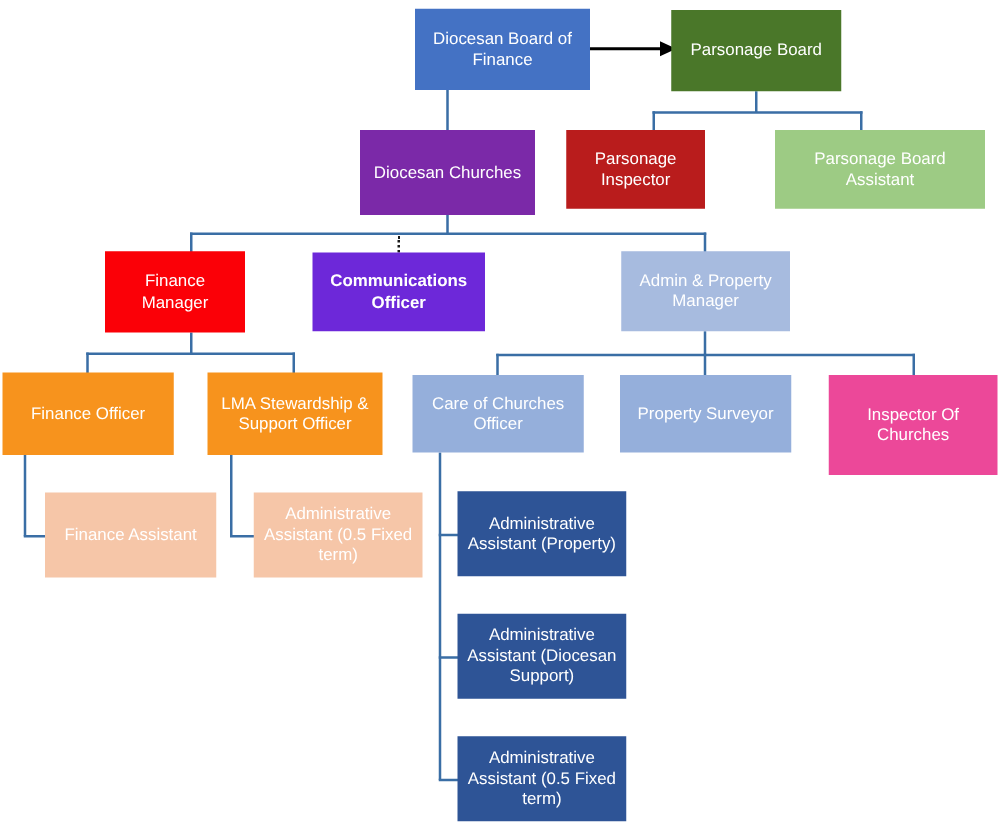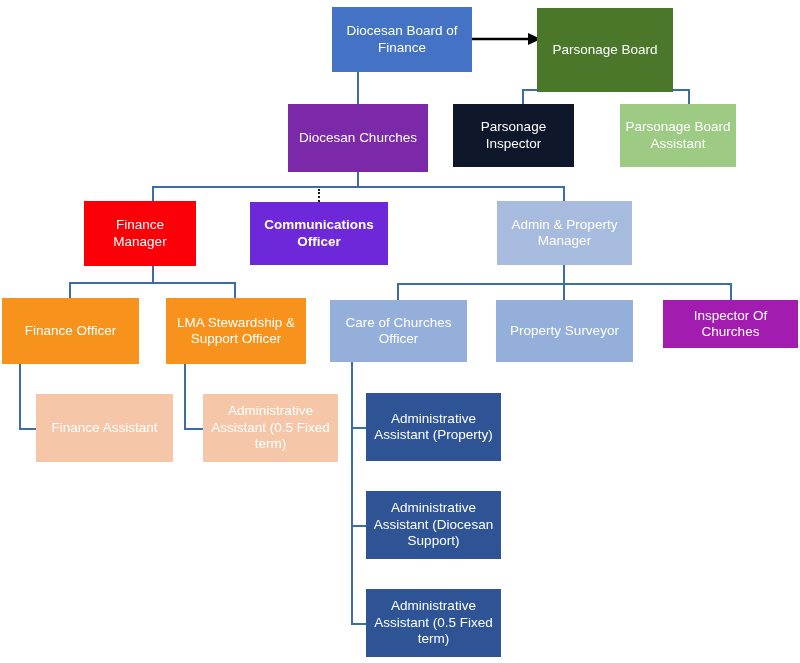--- a/index.html
+++ b/index.html
@@ -93,33 +93,33 @@
 
   <div class="conn v" style="left:351px; top:362px; height:262px;"></div>
   <div class="conn h" style="left:351px; top:427px; width:16px;"></div>
   <div class="conn h" style="left:351px; top:525px; width:16px;"></div>
   <div class="conn h" style="left:351px; top:623px; width:16px;"></div>
 
   <div class="node" style="left:288px; top:7px; width:140px; height:65px; background:#4472c4;margin-left:44px;">
     <span>Diocesan Board of Finance</span>
   </div>
 
-  <div class="node" style="left:537px; top:8px; width:136px; height:84px; background:#4a7729;">
+  <div class="node" style="left:537px; top:8px; width:136px; height:65px; background:#4a7729;">
     <span>Parsonage Board</span>
   </div>
 
   <div class="node" style="left:288px; top:104px; width:140px; height:68px; background:#7b29a8;">
     <span>Diocesan Churches</span>
   </div>
 
-  <div class="node" style="left:453px; top:104px; width:121px; height:63px; background:#0f172a;">
+  <div class="node" style="left:453px; top:104px; width:111px; height:63px; background:#b91c1c;">
     <span>Parsonage Inspector</span>
   </div>
 
-  <div class="node" style="left:620px; top:104px; width:116px; height:63px; background:#9dcb84;">
+  <div class="node" style="left:620px; top:104px; width:168px; height:63px; background:#9dcb84;">
     <span>Parsonage Board Assistant</span>
   </div>
 
   <div class="node" style="left:84px; top:201px; width:112px; height:65px; background:#fb0007;">
     <span>Finance Manager</span>
   </div>
 
   <div class="node" style="left:250px; top:202px; width:138px; height:63px; background:#6d28d9;font-weight:bold;">
     <span>Communications Officer</span>
   </div>
@@ -137,21 +137,21 @@
   </div>
 
   <div class="node" style="left:330px; top:300px; width:137px; height:62px; background:#95afdb;">
     <span>Care of Churches Officer</span>
   </div>
 
   <div class="node" style="left:496px; top:300px; width:137px; height:62px; background:#95afdb;">
     <span>Property Surveyor</span>
   </div>
 
-  <div class="node" style="left:663px; top:300px; width:135px; height:48px; background:#a21caf;">
+  <div class="node" style="left:663px; top:300px; width:135px; height:80px; background:#ec4899;">
     <span>Inspector Of Churches</span>
   </div>
 
   <div class="node" style="left:36px; top:394px; width:137px; height:68px; background:#f6c6a8;">
     <span>Finance Assistant</span>
   </div>
 
   <div class="node" style="left:203px; top:394px; width:135px; height:68px; background:#f6c6a8;">
     <span>Administrative Assistant (0.5 Fixed term)</span>
   </div>

